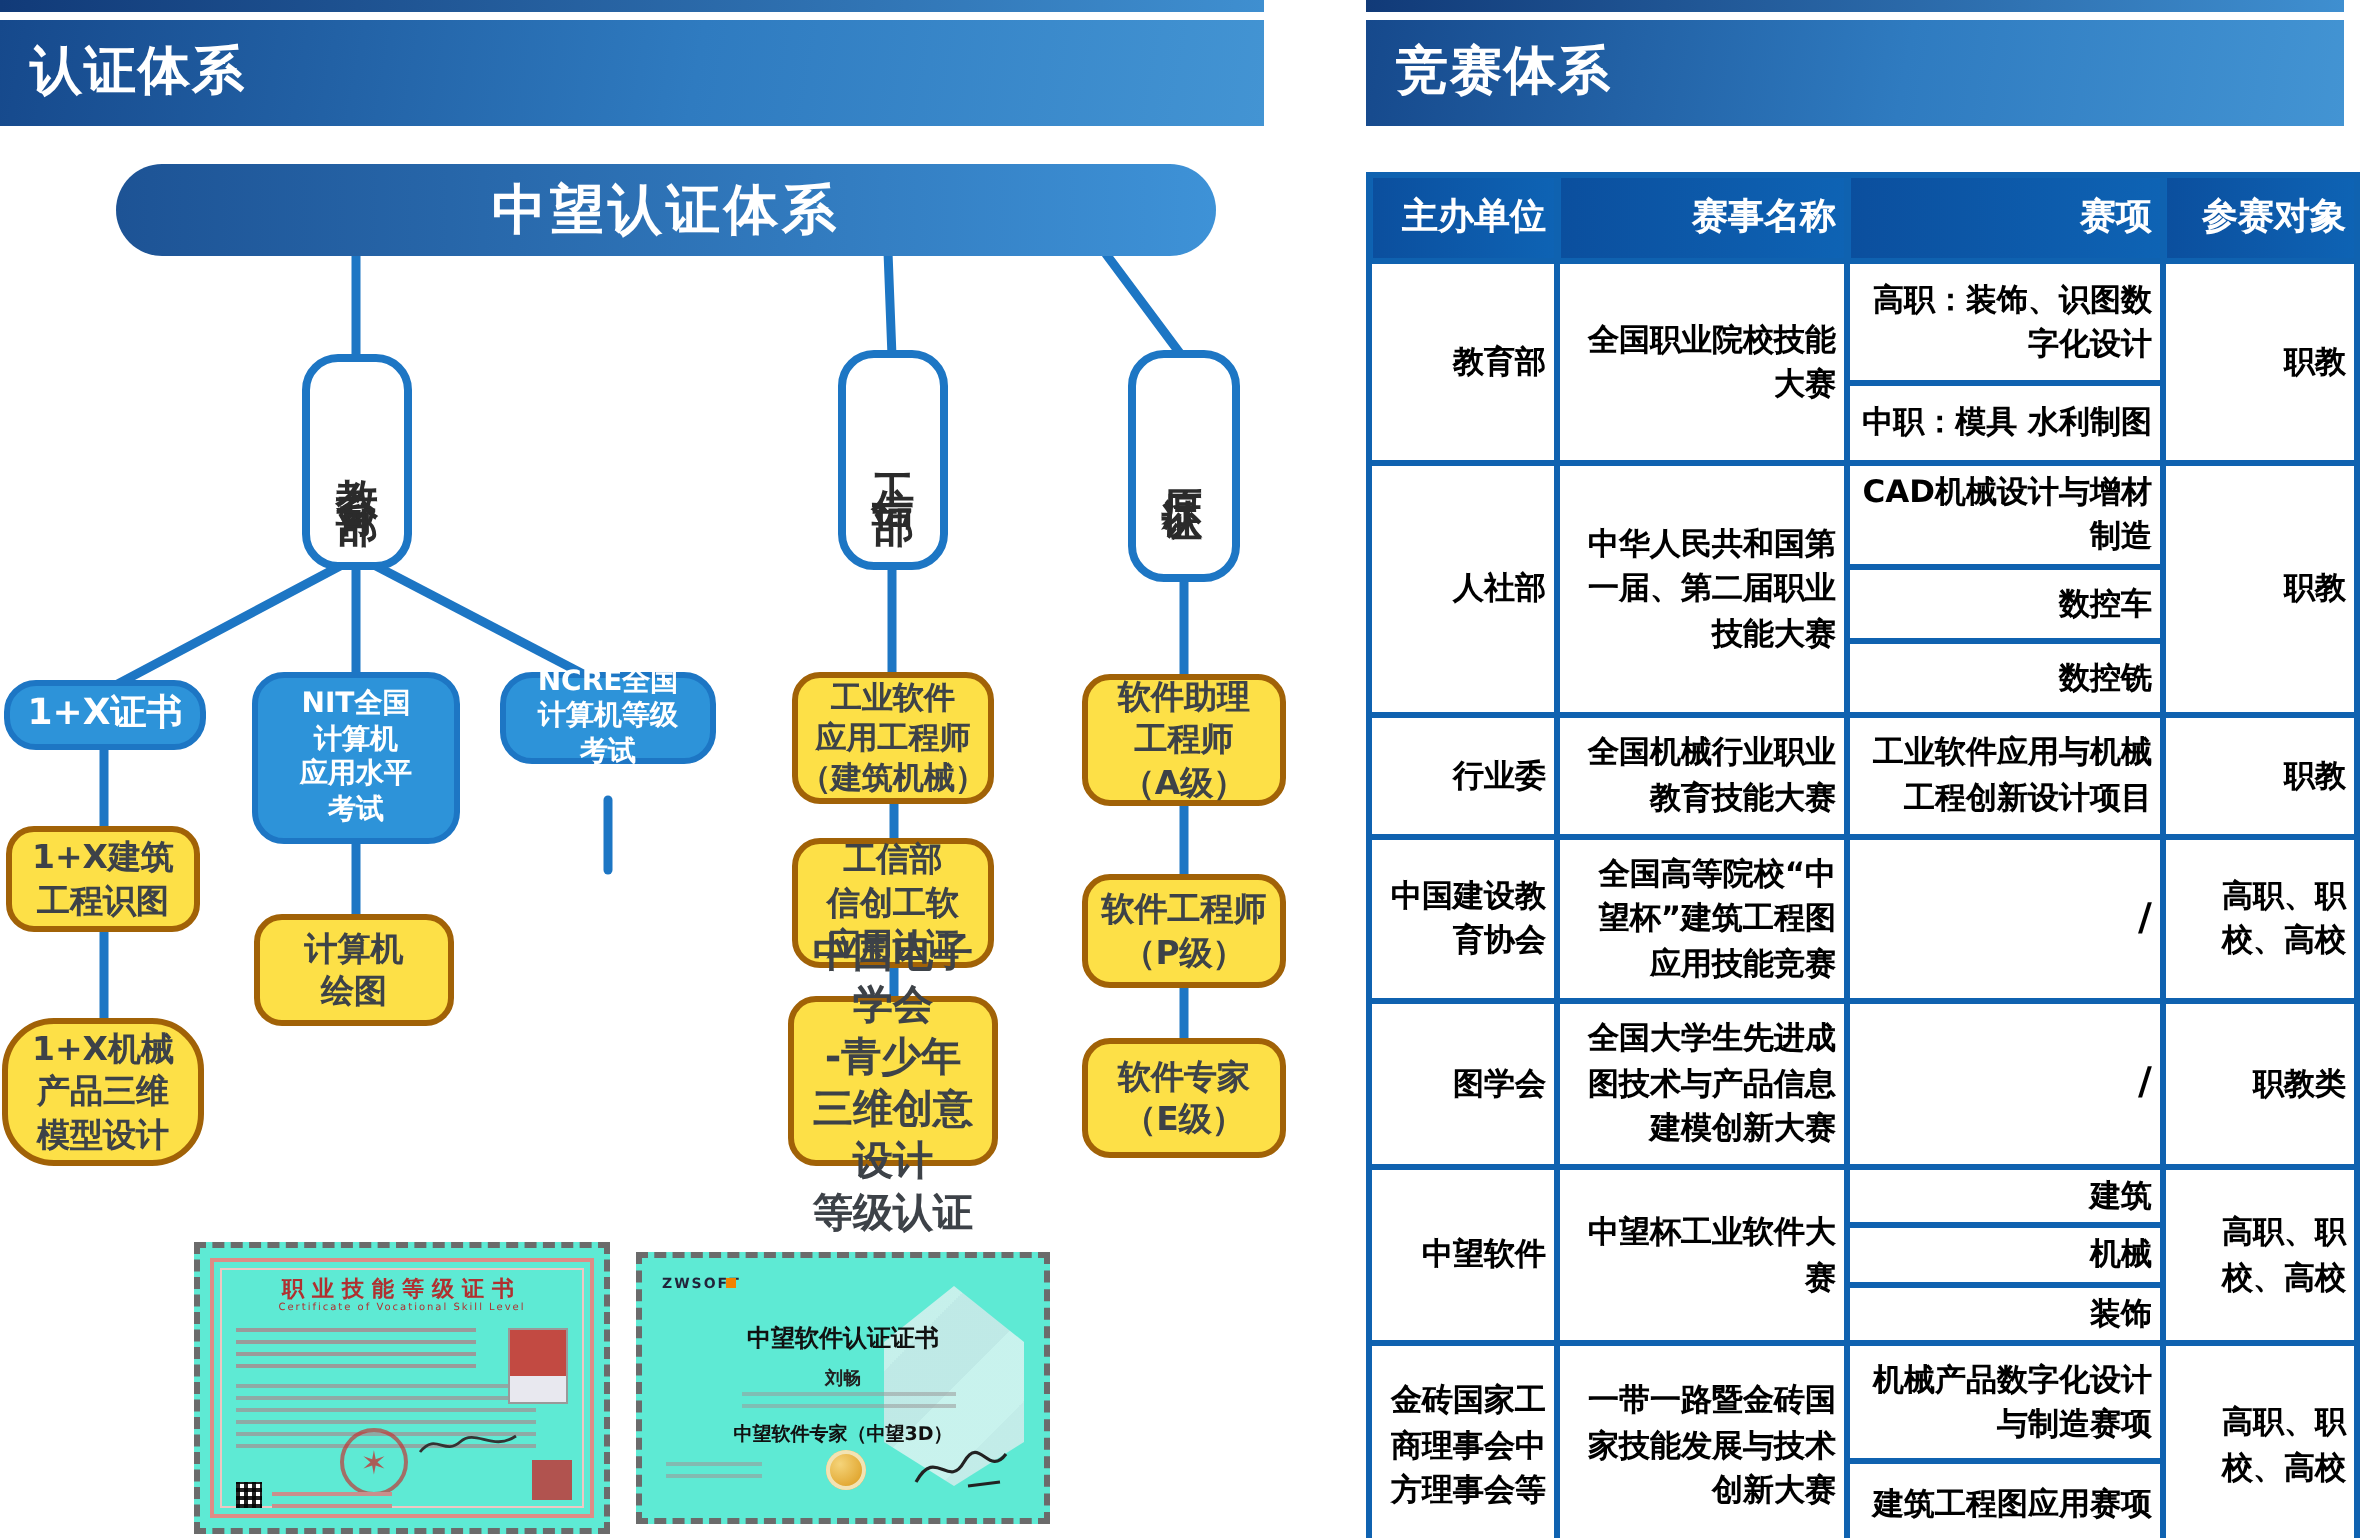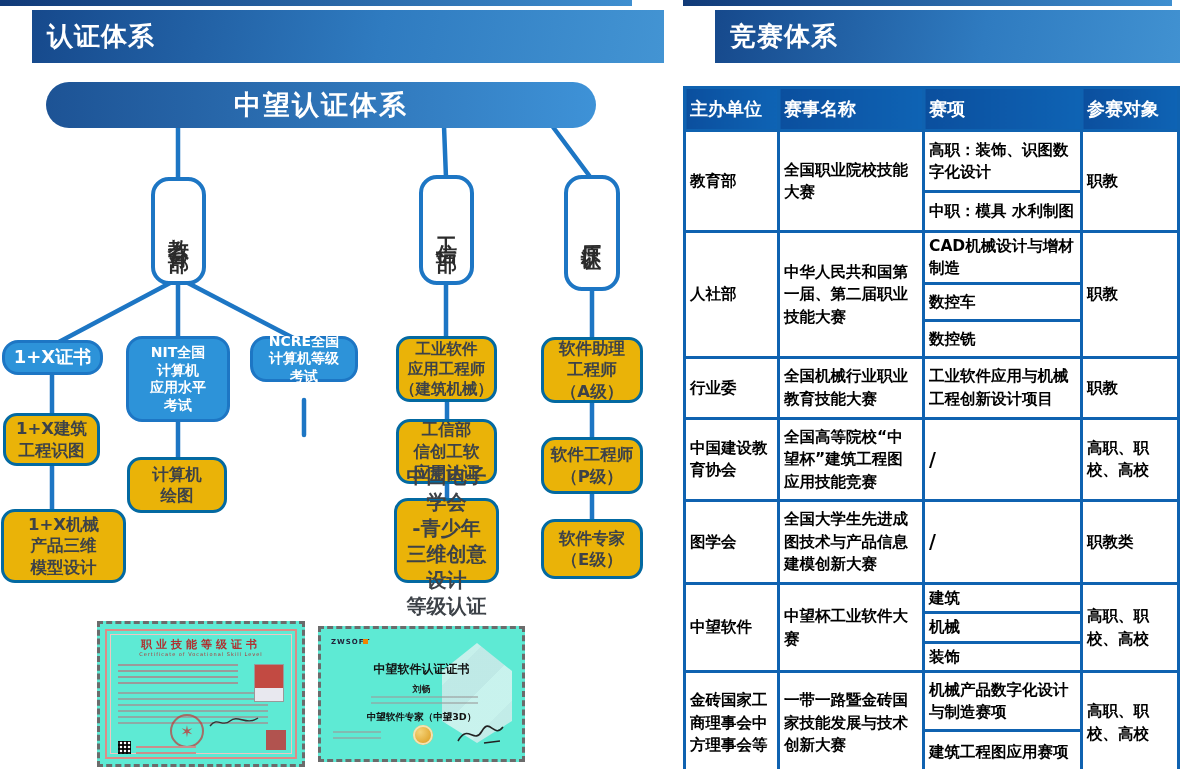--- a/index.html
+++ b/index.html
@@ -8,51 +8,50 @@
     position:relative;width:1180px;height:769px;background:#fff;overflow:hidden;
     font-family:"DejaVu Sans","Liberation Sans",sans-serif;
   }
   
   .topbar{position:absolute;height:6px;top:0;background:linear-gradient(90deg,#113a78,#3f8fd0);}
   .banner{
     position:absolute;top:10px;height:53px;
     background:linear-gradient(100deg,#16498c 0%,#2f7bc0 55%,#4394d3 100%);
     color:#fff;font-weight:700;font-size:26px;line-height:53px;padding-left:15px;
     letter-spacing:1px;
-    margin-left:32px;
   }
   
   .node{position:absolute;display:flex;align-items:center;justify-content:center;
     text-align:center;white-space:pre-line;z-index:2;}
   .node-root{
     background:linear-gradient(90deg,#1d5395,#3e92d7);border-radius:23px;
     color:#fff;font-weight:700;font-size:27px;letter-spacing:2px;
   }
   .node-vert{
     background:#fff;border:4px solid #1d76c4;border-radius:18px;
     color:#2b2b2b;font-weight:700;font-size:21px;
     writing-mode:vertical-rl;text-orientation:upright;letter-spacing:6px;
   }
   .node-blue{
     background:#2d93d9;border:3px solid #1d76c4;border-radius:16px;
     color:#fff;font-weight:700;font-size:14px;line-height:1.25;
   }
   .node-white{
-    background:#eab308;border:3px solid #0369a1;border-radius:14px;
+    background:#fde047;border:3px solid #a16207;border-radius:14px;
     color:#3d4248;font-weight:700;font-size:16.5px;line-height:1.3;
   }
   svg.lines{position:absolute;left:0;top:0;z-index:1;}
   svg.lines line{stroke:#1d76c4;stroke-width:4.5;stroke-linecap:round;}
   
   table.comp{
     position:absolute;left:683px;top:86px;width:494px;
     border-collapse:collapse;table-layout:fixed;
   }
   table.comp th,table.comp td{
-    border:3px solid #0f62b0;text-align:left;vertical-align:middle;
+    border:3px solid #0f62b0;text-align:right;vertical-align:middle;
     padding:2px 4px;color:#000;font-weight:700;font-size:15.5px;line-height:1.45;
     overflow:hidden;
   }
   table.comp th{
     background:linear-gradient(90deg,#0b4f9e,#0e63b4);color:#fff;font-size:18px;
     border-color:#0f62b0;
   }
   
   .cert{position:absolute;background:#5eead4;border:3px dashed #6b6b6b;z-index:3;}
   .cert-inner-red{position:absolute;inset:5px;border:2px solid #de8c86;outline:1px solid #f0c6c2;outline-offset:-6px;}
@@ -80,38 +79,38 @@
     <line x1="178" y1="420" x2="178" y2="459"></line>
     <line x1="304" y1="400" x2="304" y2="435"></line>
     <line x1="446" y1="283" x2="446" y2="338"></line>
     <line x1="447" y1="399" x2="447" y2="421"></line>
     <line x1="447" y1="483" x2="447" y2="500"></line>
     <line x1="592" y1="289" x2="592" y2="339"></line>
     <line x1="592" y1="401" x2="592" y2="439"></line>
     <line x1="592" y1="492" x2="592" y2="521"></line>
   </svg>
 
-  <div class="node node-root" style="left:46px;top:82px;width:550px;height:46px;">中望认证体系</div>
+  <div class="node node-root" style="left:58px;top:82px;width:550px;height:46px;">中望认证体系</div>
 
   <div class="node node-vert" style="left:151px;top:177px;width:55px;height:108px;">教育部</div>
   <div class="node node-vert" style="left:419px;top:175px;width:55px;height:110px;letter-spacing:7px;">工信部</div>
   <div class="node node-vert" style="left:564px;top:175px;width:56px;height:116px;letter-spacing:2px;font-size:20px;">原厂认证</div>
 
   <div class="node node-blue" style="left:2px;top:340px;width:101px;height:35px;font-size:18px;">1+X证书</div>
   <div class="node node-blue" style="left:126px;top:336px;width:104px;height:86px;">NIT全国
 计算机
 应用水平
 考试</div>
   <div class="node node-blue" style="left:250px;top:336px;width:108px;height:46px;">NCRE全国
 计算机等级
 考试</div>
 
   <div class="node node-white" style="left:3px;top:413px;width:97px;height:53px;">1+X建筑
 工程识图</div>
-  <div class="node node-white" style="left:1px;top:509px;width:125px;height:74px;">1+X机械
+  <div class="node node-white" style="left:1px;top:509px;width:101px;height:74px;border-radius:26px;">1+X机械
 产品三维
 模型设计</div>
   <div class="node node-white" style="left:127px;top:457px;width:100px;height:56px;">计算机
 绘图</div>
   <div class="node node-white" style="left:396px;top:336px;width:101px;height:66px;font-size:15.5px;">工业软件
 应用工程师
 （建筑机械）</div>
   <div class="node node-white" style="left:396px;top:419px;width:101px;height:65px;">工信部
 信创工软
 应用认证</div>

